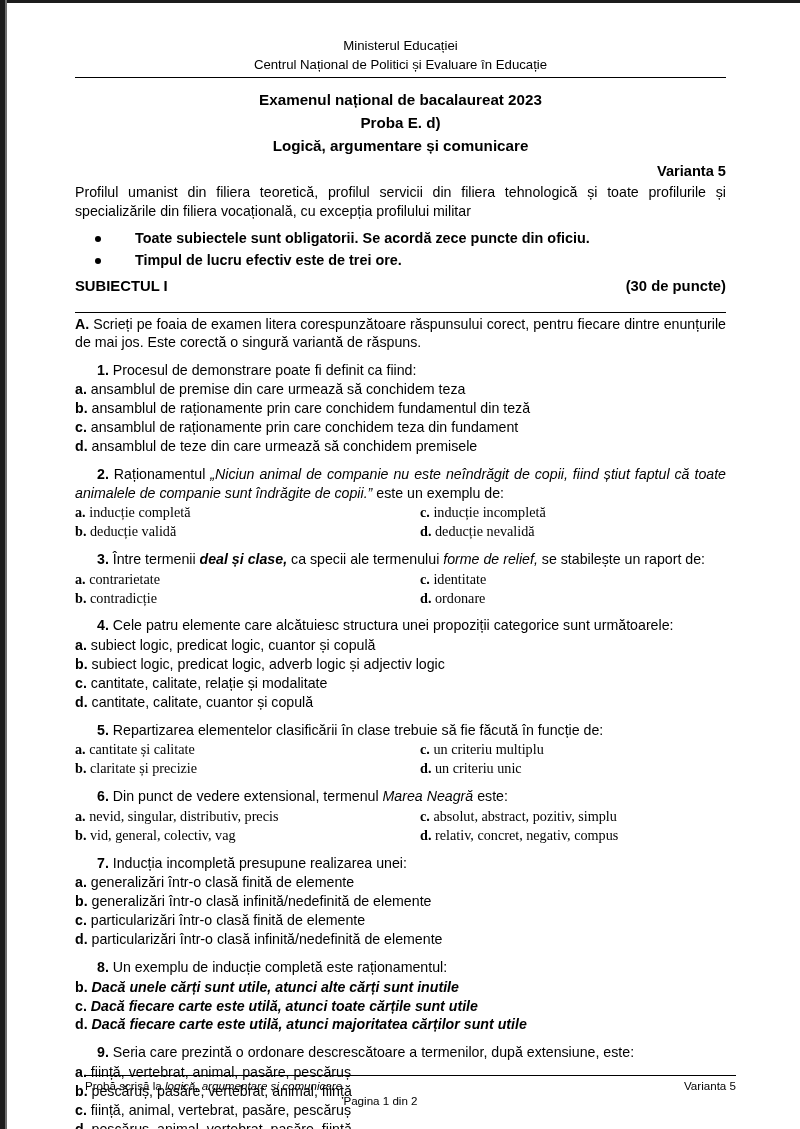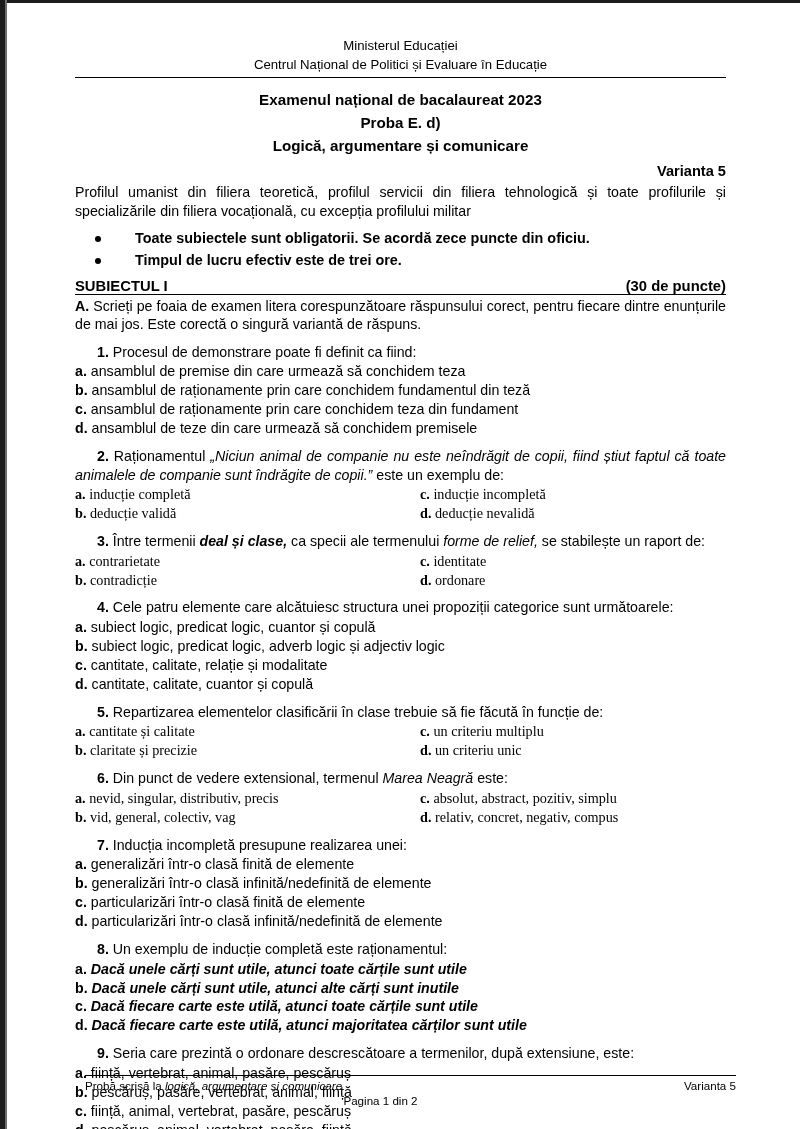--- a/index.html
+++ b/index.html
@@ -108,21 +108,21 @@
   }
 
   
   .subject-row {
     display: flex;
     justify-content: space-between;
     align-items: flex-end;
     font-weight: bold;
     font-size: 14.8px;
     border-bottom: 1.7px solid #000;
-    padding-bottom: 0;
+    padding-bottom: 18px;
     margin-top: 6px;
     text-decoration: none;
   }
   .subject-row span { white-space: nowrap; }
 
   .instruction {
     font-size: 14.2px;
     line-height: 1.3;
     text-align: justify;
     margin-top: 2px;
@@ -281,21 +281,20 @@
           <div class="opts-stack">
             <div class="opt"><span class="lt">a.</span><span class="txt"> generalizări într-o clasă finită de elemente</span></div>
             <div class="opt"><span class="lt">b.</span><span class="txt"> generalizări într-o clasă infinită/nedefinită de elemente</span></div>
             <div class="opt"><span class="lt">c.</span><span class="txt"> particularizări într-o clasă finită de elemente</span></div>
             <div class="opt"><span class="lt">d.</span><span class="txt"> particularizări într-o clasă infinită/nedefinită de elemente</span></div>
           </div>
         </div>
         <div class="question">
           <div class="q-stem"><span class="qnum">8.</span><span> Un exemplu de inducție completă este raționamentul:</span></div>
           <div class="opts-stack">
-            <div class="opt ital"><span class="lt">a.</span><span class="txt"> Dacă unele cărți sunt utile, atunci toate cărțile sunt utile</span></div>
             <div class="opt ital"><span class="lt">b.</span><span class="txt"> Dacă unele cărți sunt utile, atunci alte cărți sunt inutile</span></div>
             <div class="opt ital"><span class="lt">c.</span><span class="txt"> Dacă fiecare carte este utilă, atunci toate cărțile sunt utile</span></div>
             <div class="opt ital"><span class="lt">d.</span><span class="txt"> Dacă fiecare carte este utilă, atunci majoritatea cărților sunt utile</span></div>
           </div>
         </div>
         <div class="question">
           <div class="q-stem"><span class="qnum">9.</span><span> Seria care prezintă o ordonare descrescătoare a termenilor, după extensiune, este:</span></div>
           <div class="opts-stack">
             <div class="opt"><span class="lt">a.</span><span class="txt"> ființă, vertebrat, animal, pasăre, pescăruș</span></div>
             <div class="opt"><span class="lt">b.</span><span class="txt"> pescăruș, pasăre, vertebrat, animal, ființă</span></div>

